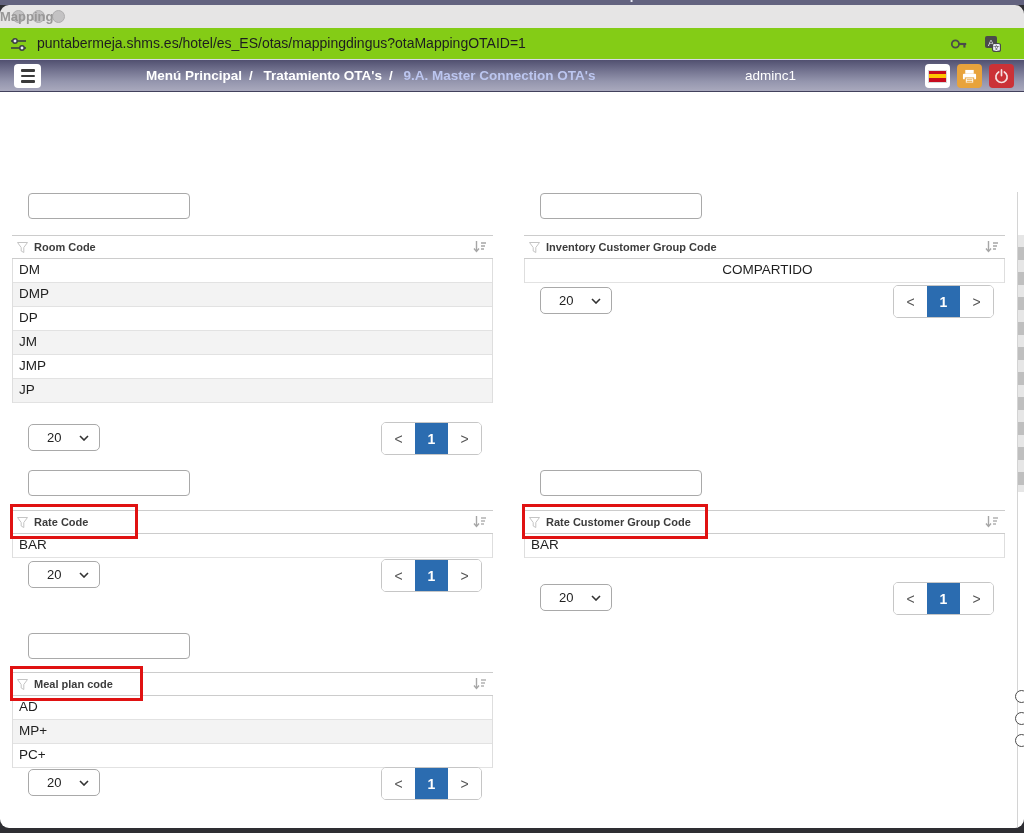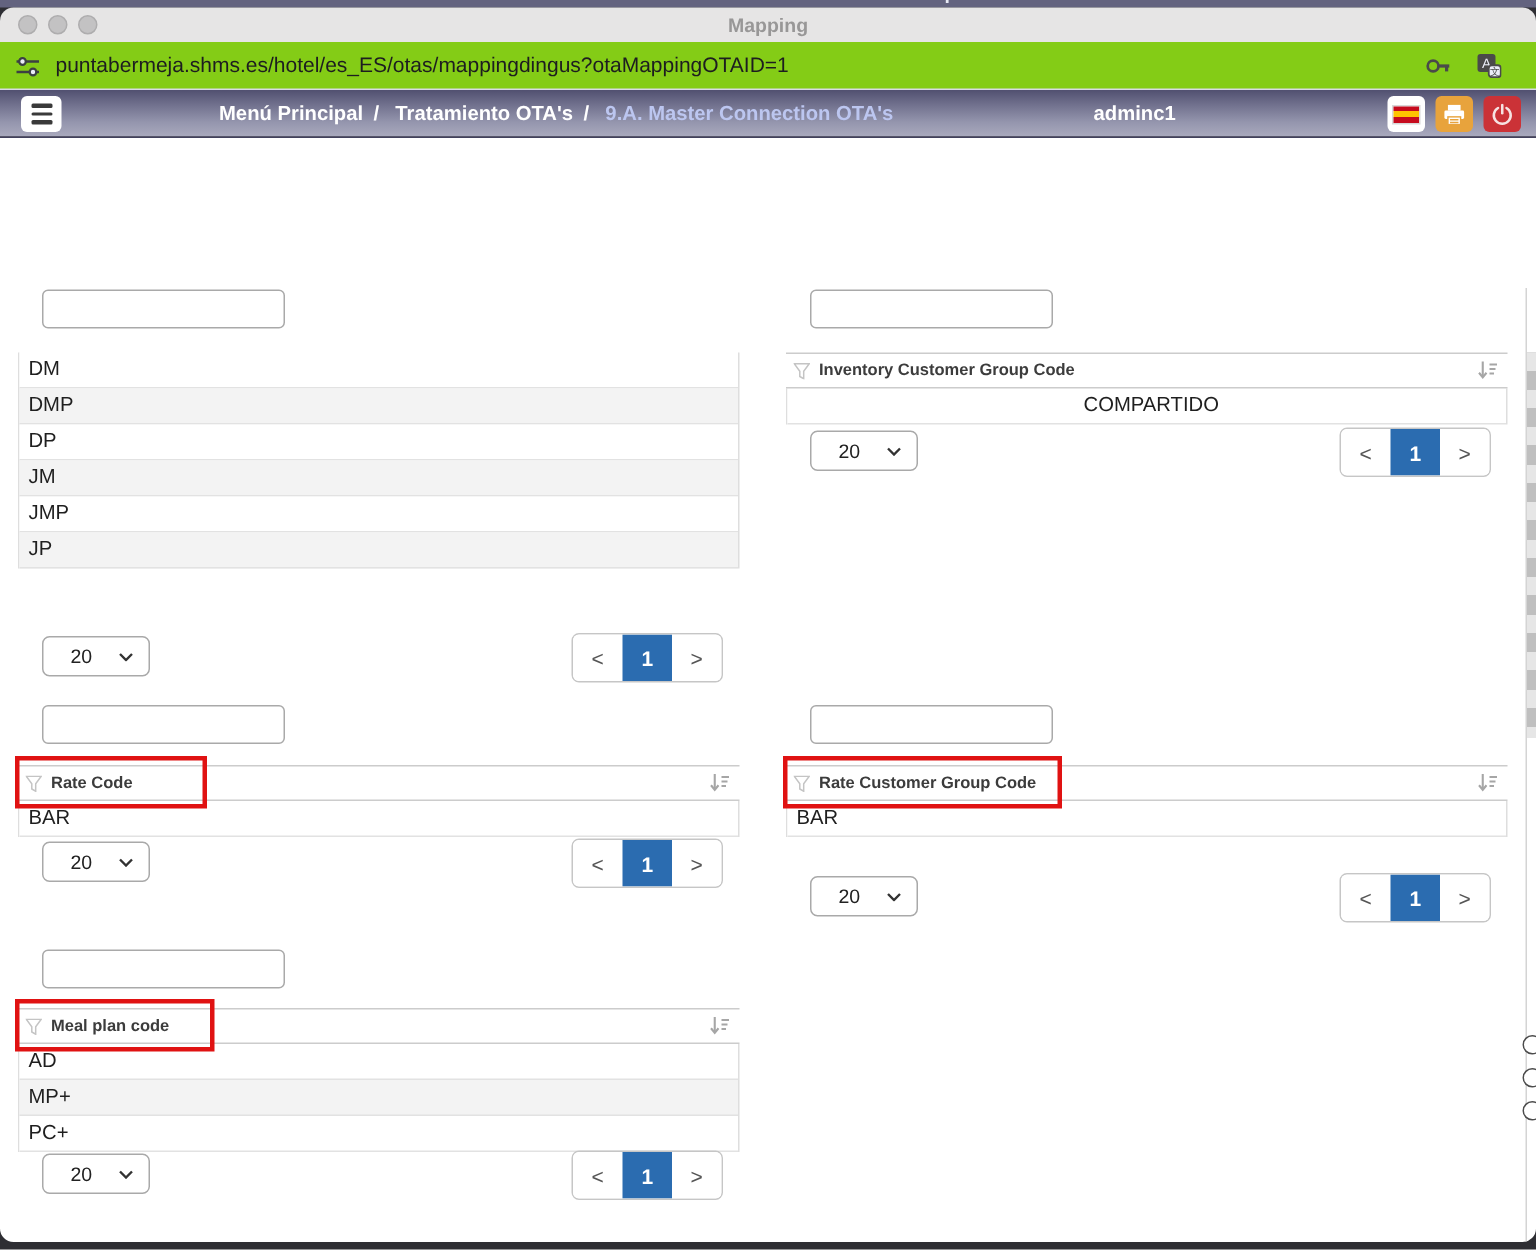--- a/index.html
+++ b/index.html
@@ -14,21 +14,21 @@
   .bg-strip{left:0;top:0;width:1024px;height:5px;background:#63637f;overflow:hidden;}
   .bg-strip span{position:absolute;left:556px;top:-13px;white-space:nowrap;
     font-size:13px;font-weight:bold;color:#e7e9f4;}
 
   
   .titlebar{left:0;top:5px;width:1024px;height:23px;background:#e6e5e5;
     border-radius:9px 9px 0 0;border-bottom:1px solid #d2d1d1;}
   .traffic{position:absolute;top:5px;width:13px;height:13px;border-radius:50%;
     background:#c3c2c3;border:1px solid #aeadae;box-sizing:border-box;}
   .t1{left:12px;} .t2{left:32px;} .t3{left:52px;}
-  .win-title{position:absolute;left:0;right:0;top:4px;text-align:center;
+  .win-title{position:absolute;left:0;right:0;top:4px;text-align:left;
     font-size:13px;font-weight:600;color:#989797;}
 
   
   .urlbar{left:0;top:28px;width:1024px;height:32px;background:#84cc16;
     border-bottom:1px solid #d8dae6;box-sizing:border-box;}
   .tune-icon{position:absolute;left:10px;top:8px;width:17px;height:17px;}
   .url-text{position:absolute;left:37px;top:7px;font-size:14px;color:#1d1d20;}
   .key-icon{position:absolute;left:950px;top:8px;width:18px;height:16px;}
   .translate-icon{position:absolute;left:984px;top:7px;width:17px;height:17px;}
 
@@ -37,22 +37,22 @@
     background:linear-gradient(180deg,#515070 0%,#6f6f8c 30%,#9596ae 70%,#a9a9bd 100%);
     border-bottom:1px solid #42415c;box-sizing:border-box;}
   .hamburger{position:absolute;left:14px;top:4px;width:27px;height:24px;background:#fff;
     border-radius:4px;display:flex;flex-direction:column;justify-content:center;
     align-items:center;gap:3px;cursor:pointer;}
   .hamburger i{display:block;width:14px;height:2.6px;background:#3a3a3a;border-radius:1px;}
   .breadcrumb{position:absolute;left:146px;top:0;height:32px;line-height:31px;
     font-size:13.5px;font-weight:bold;color:#ffffff;white-space:nowrap;}
   .breadcrumb .sep{padding:0 7px;color:#fff;font-weight:bold;}
   .breadcrumb .current{color:#bcc6f0;}
-  .nav-user{position:absolute;left:729px;top:0;height:32px;line-height:31px;
-    font-size:13.5px;font-weight:bold;color:#fff;}
+  .nav-user{position:absolute;left:745px;top:0;height:32px;line-height:31px;
+    font-size:13.5px;font-weight:normal;color:#fff;}
   .nav-btn{position:absolute;top:4px;width:25px;height:24px;border-radius:4px;
     display:flex;align-items:center;justify-content:center;cursor:pointer;}
   .flag-btn{left:925px;background:#fff;}
   .flag{width:19px;height:13px;display:flex;flex-direction:column;border:1px solid #d8d8d8;box-sizing:border-box;}
   .flag i{display:block;}
   .flag .r{height:3.5px;background:#c60b1e;}
   .flag .y{flex:1;background:#ffc400;}
   .print-btn{left:957px;background:#e8a33c;}
   .power-btn{left:989px;background:#cb3237;}
 
@@ -183,20 +183,37 @@
       <line x1="8" y1="1" x2="8" y2="7" stroke="#f6e2e2" stroke-width="1.8" stroke-linecap="round"></line>
     </svg>
   </div>
 </div>
 
 <div class="abs content">
 
   <div class="panel p-room">
     <input class="filter-input" value="" style="">
     <div class="dtable">
+      <div class="thead">
+        <span class="funnel-icon">
+          <svg viewBox="0 0 11 11" width="11" height="11">
+              <path d="M0.5 0.5 H10.5 L6.8 5.5 V10.5 L4.2 9 V5.5 Z" fill="none" stroke="#c4c4c4" stroke-width="1"></path>
+            </svg>
+        </span>
+        <span class="th-label">Room Code</span>
+        <span class="sort-icon">
+          <svg viewBox="0 0 14 14" width="14" height="14">
+            <line x1="3.5" y1="1" x2="3.5" y2="11" stroke="#a6a6a6" stroke-width="1.4"></line>
+            <path d="M1 8.5 L3.5 11.5 L6 8.5" fill="none" stroke="#a6a6a6" stroke-width="1.4"></path>
+            <line x1="8" y1="3" x2="13" y2="3" stroke="#a6a6a6" stroke-width="1.3"></line>
+            <line x1="8" y1="6" x2="12" y2="6" stroke="#a6a6a6" stroke-width="1.3"></line>
+            <line x1="8" y1="9" x2="11" y2="9" stroke="#a6a6a6" stroke-width="1.3"></line>
+          </svg>
+        </span>
+      </div>
       <div class="rows">
           <div class="trow">DM</div>
           <div class="trow">DMP</div>
           <div class="trow">DP</div>
           <div class="trow">JM</div>
           <div class="trow">JMP</div>
           <div class="trow">JP</div>
         </div>
     </div>
     <div class="controls">

